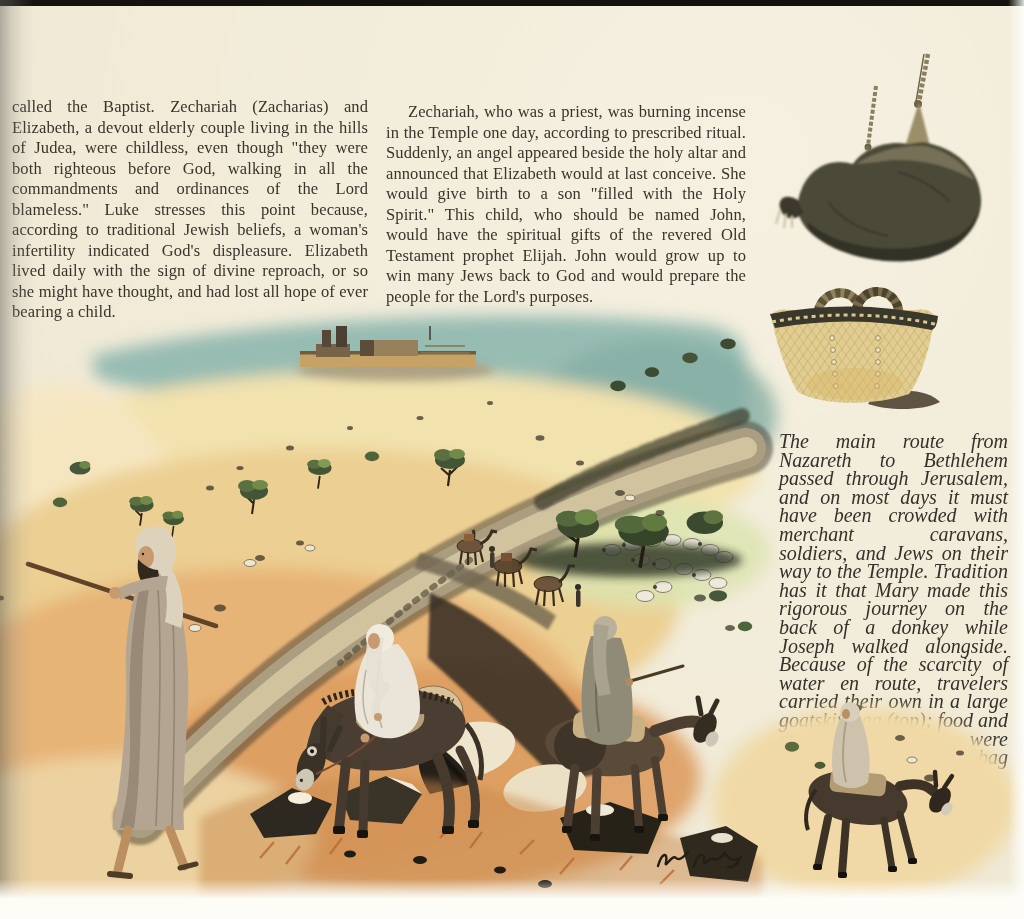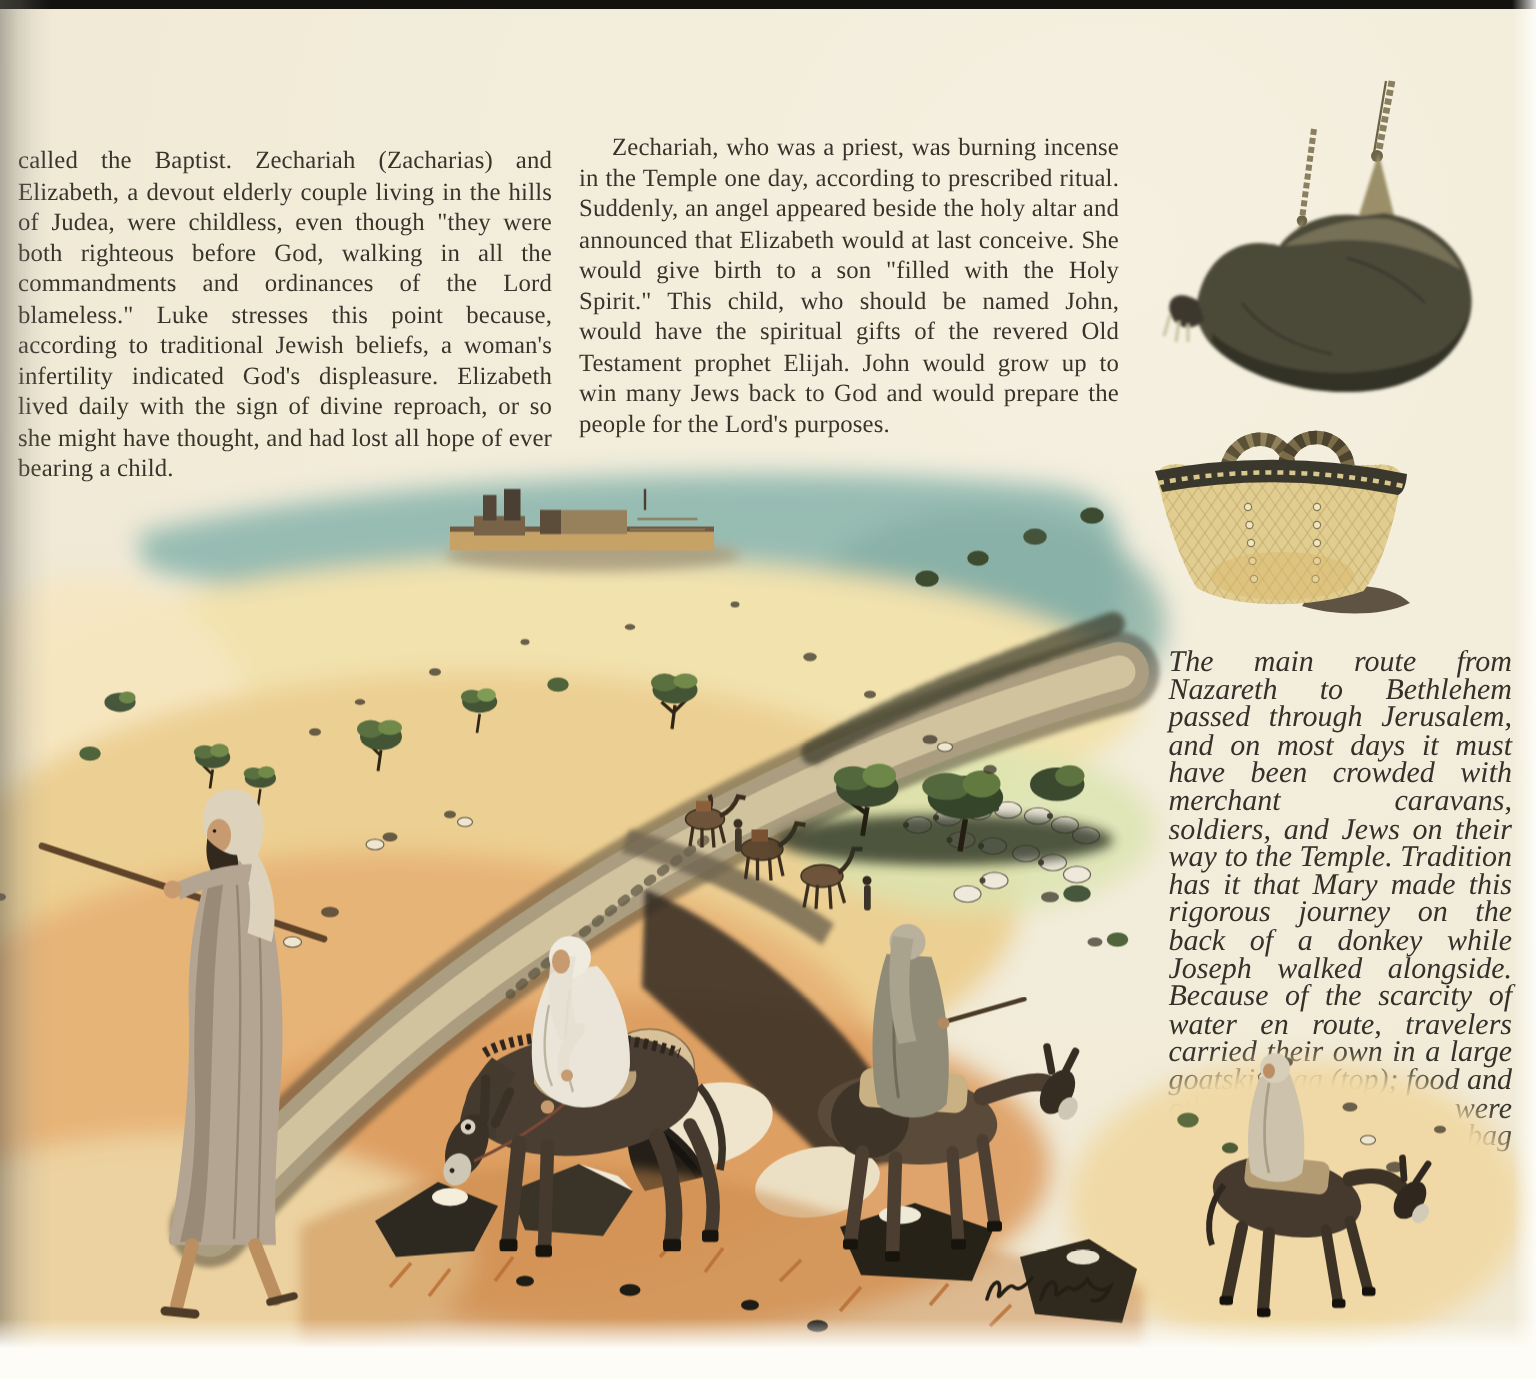--- a/index.html
+++ b/index.html
@@ -11,21 +11,21 @@
   .top-edge{position:absolute;left:0;top:0;width:1024px;height:6px;background:#14120f;}
   .left-gutter{position:absolute;left:0;top:0;width:34px;height:919px;
     background:linear-gradient(to right, rgba(104,102,95,.48) 0%, rgba(138,136,128,.28) 35%, rgba(160,158,150,.12) 65%, rgba(160,158,150,0) 100%);}
   .right-fade{position:absolute;right:0;top:0;width:16px;height:919px;
     background:linear-gradient(to left, rgba(255,255,252,.85), rgba(255,255,252,0));}
   .bottom-fade{position:absolute;left:0;bottom:0;width:1024px;height:40px;
     background:linear-gradient(to top, #fdfcf7 50%, rgba(253,252,247,0));}
   .col{position:absolute;margin:0;font-size:16.5px;line-height:20.5px;text-align:justify;
     letter-spacing:.1px;color:#38342c;}
   .col-left{left:12px;top:97px;width:356px;}
-  .col-right{left:386px;top:88px;width:360px;text-indent:22px;}
+  .col-right{left:386px;top:102px;width:360px;text-indent:22px;}
   .caption{position:absolute;left:762px;top:415px;width:229px;margin:17px;
     font-style:italic;font-size:20px;line-height:18.6px;text-align:justify;color:#34302a;}
   .art,.spot{position:absolute;}
 </style>
 </head>
 <body>
 
 <div class="page">
   <div class="top-edge"></div>
 

